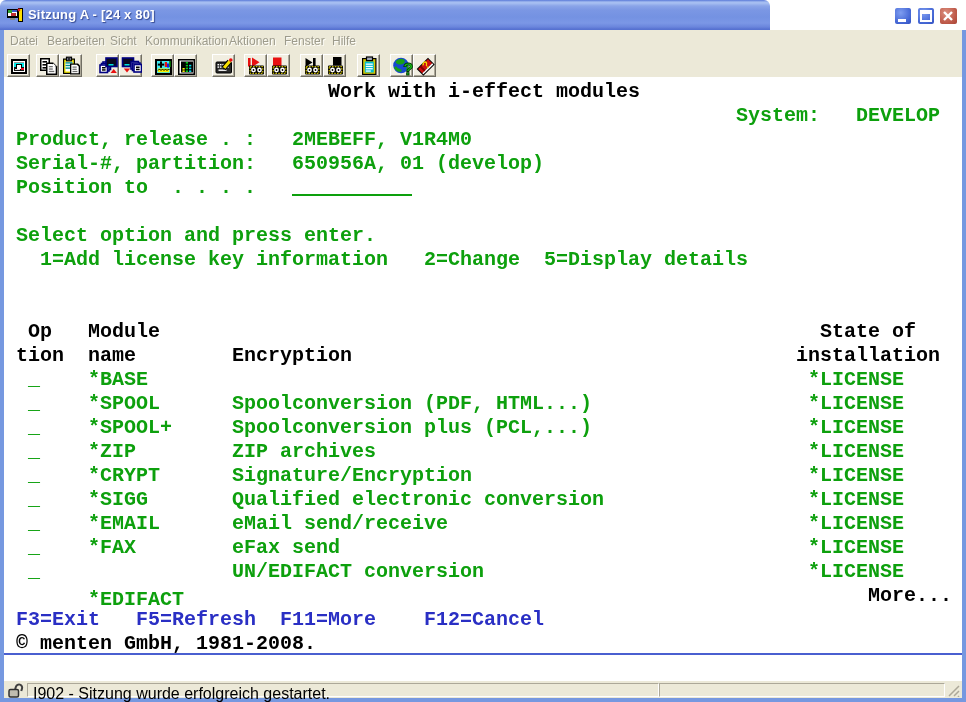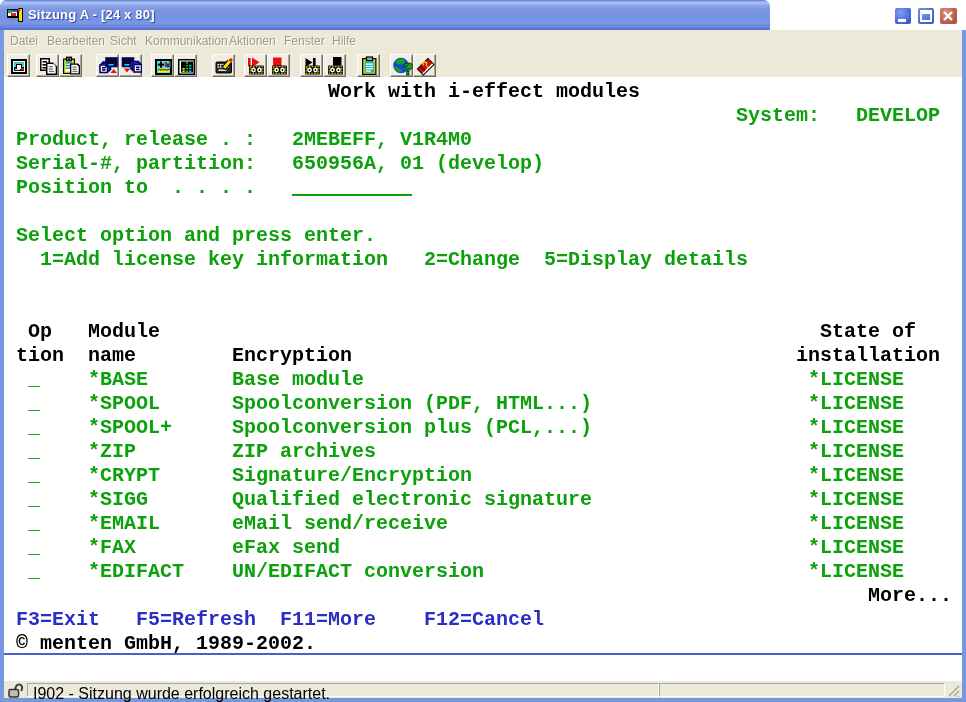--- a/index.html
+++ b/index.html
@@ -293,60 +293,59 @@
 <pre class="t g" style="left:540px;top:171px">5=Display details</pre>
 <pre class="t k" style="left:24px;top:243px">Op</pre>
 <pre class="t k" style="left:84px;top:243px">Module</pre>
 <pre class="t k" style="left:816px;top:243px">State of</pre>
 <pre class="t k" style="left:12px;top:267px">tion</pre>
 <pre class="t k" style="left:84px;top:267px">name</pre>
 <pre class="t k" style="left:228px;top:267px">Encryption</pre>
 <pre class="t k" style="left:792px;top:267px">installation</pre>
 <pre class="t g" style="left:24px;top:291px">_</pre>
 <pre class="t g" style="left:84px;top:291px">*BASE</pre>
-<pre class="t g" style="left:228px;top:291px">Base module</pre>
 <pre class="t g" style="left:804px;top:291px">*LICENSE</pre>
 <pre class="t g" style="left:24px;top:315px">_</pre>
 <pre class="t g" style="left:84px;top:315px">*SPOOL</pre>
 <pre class="t g" style="left:228px;top:315px">Spoolconversion (PDF, HTML...)</pre>
 <pre class="t g" style="left:804px;top:315px">*LICENSE</pre>
 <pre class="t g" style="left:24px;top:339px">_</pre>
 <pre class="t g" style="left:84px;top:339px">*SPOOL+</pre>
 <pre class="t g" style="left:228px;top:339px">Spoolconversion plus (PCL,...)</pre>
 <pre class="t g" style="left:804px;top:339px">*LICENSE</pre>
 <pre class="t g" style="left:24px;top:363px">_</pre>
 <pre class="t g" style="left:84px;top:363px">*ZIP</pre>
 <pre class="t g" style="left:228px;top:363px">ZIP archives</pre>
 <pre class="t g" style="left:804px;top:363px">*LICENSE</pre>
 <pre class="t g" style="left:24px;top:387px">_</pre>
 <pre class="t g" style="left:84px;top:387px">*CRYPT</pre>
 <pre class="t g" style="left:228px;top:387px">Signature/Encryption</pre>
 <pre class="t g" style="left:804px;top:387px">*LICENSE</pre>
 <pre class="t g" style="left:24px;top:411px">_</pre>
 <pre class="t g" style="left:84px;top:411px">*SIGG</pre>
-<pre class="t g" style="left:228px;top:411px">Qualified electronic signature</pre>
+<pre class="t g" style="left:228px;top:411px">Qualified electronic conversion</pre>
 <pre class="t g" style="left:804px;top:411px">*LICENSE</pre>
 <pre class="t g" style="left:24px;top:435px">_</pre>
 <pre class="t g" style="left:84px;top:435px">*EMAIL</pre>
 <pre class="t g" style="left:228px;top:435px">eMail send/receive</pre>
 <pre class="t g" style="left:804px;top:435px">*LICENSE</pre>
 <pre class="t g" style="left:24px;top:459px">_</pre>
 <pre class="t g" style="left:84px;top:459px">*FAX</pre>
 <pre class="t g" style="left:228px;top:459px">eFax send</pre>
 <pre class="t g" style="left:804px;top:459px">*LICENSE</pre>
 <pre class="t g" style="left:24px;top:483px">_</pre>
-<pre class="t g" style="left:84px;top:483px">*EDIFACT</pre>
+<pre class="t g" style="left:84px;top:511px">*EDIFACT</pre>
 <pre class="t g" style="left:228px;top:483px">UN/EDIFACT conversion</pre>
 <pre class="t g" style="left:804px;top:483px">*LICENSE</pre>
 <pre class="t k" style="left:864px;top:507px">More...</pre>
 <pre class="t b" style="left:12px;top:531px">F3=Exit</pre>
 <pre class="t b" style="left:132px;top:531px">F5=Refresh</pre>
 <pre class="t b" style="left:276px;top:531px">F11=More</pre>
 <pre class="t b" style="left:420px;top:531px">F12=Cancel</pre>
-<pre class="t k" style="left:12px;top:555px">© menten GmbH, 1989-2002.</pre>
+<pre class="t k" style="left:12px;top:555px">© menten GmbH, 1981-2008.</pre>
 <div id="uline"></div>
 </div>
 <div id="sep"></div>
     <div id="oia"></div>
 <div id="status">
  <svg style="position:absolute;left:3px;top:1px" width="18" height="16" viewBox="0 0 18 16">
   <path d="M8 8 v-2.5 a3.2 3.2 0 0 1 6.4 0 v2.5" fill="none" stroke="#404040" stroke-width="2" transform="rotate(18 11 8)"></path>
   <rect x="2" y="7.5" width="9.5" height="7.5" rx="1.5" fill="#c0bcb0" stroke="#303030" stroke-width="1.5"></rect>
  </svg>
  <div class="panel" id="p1">

